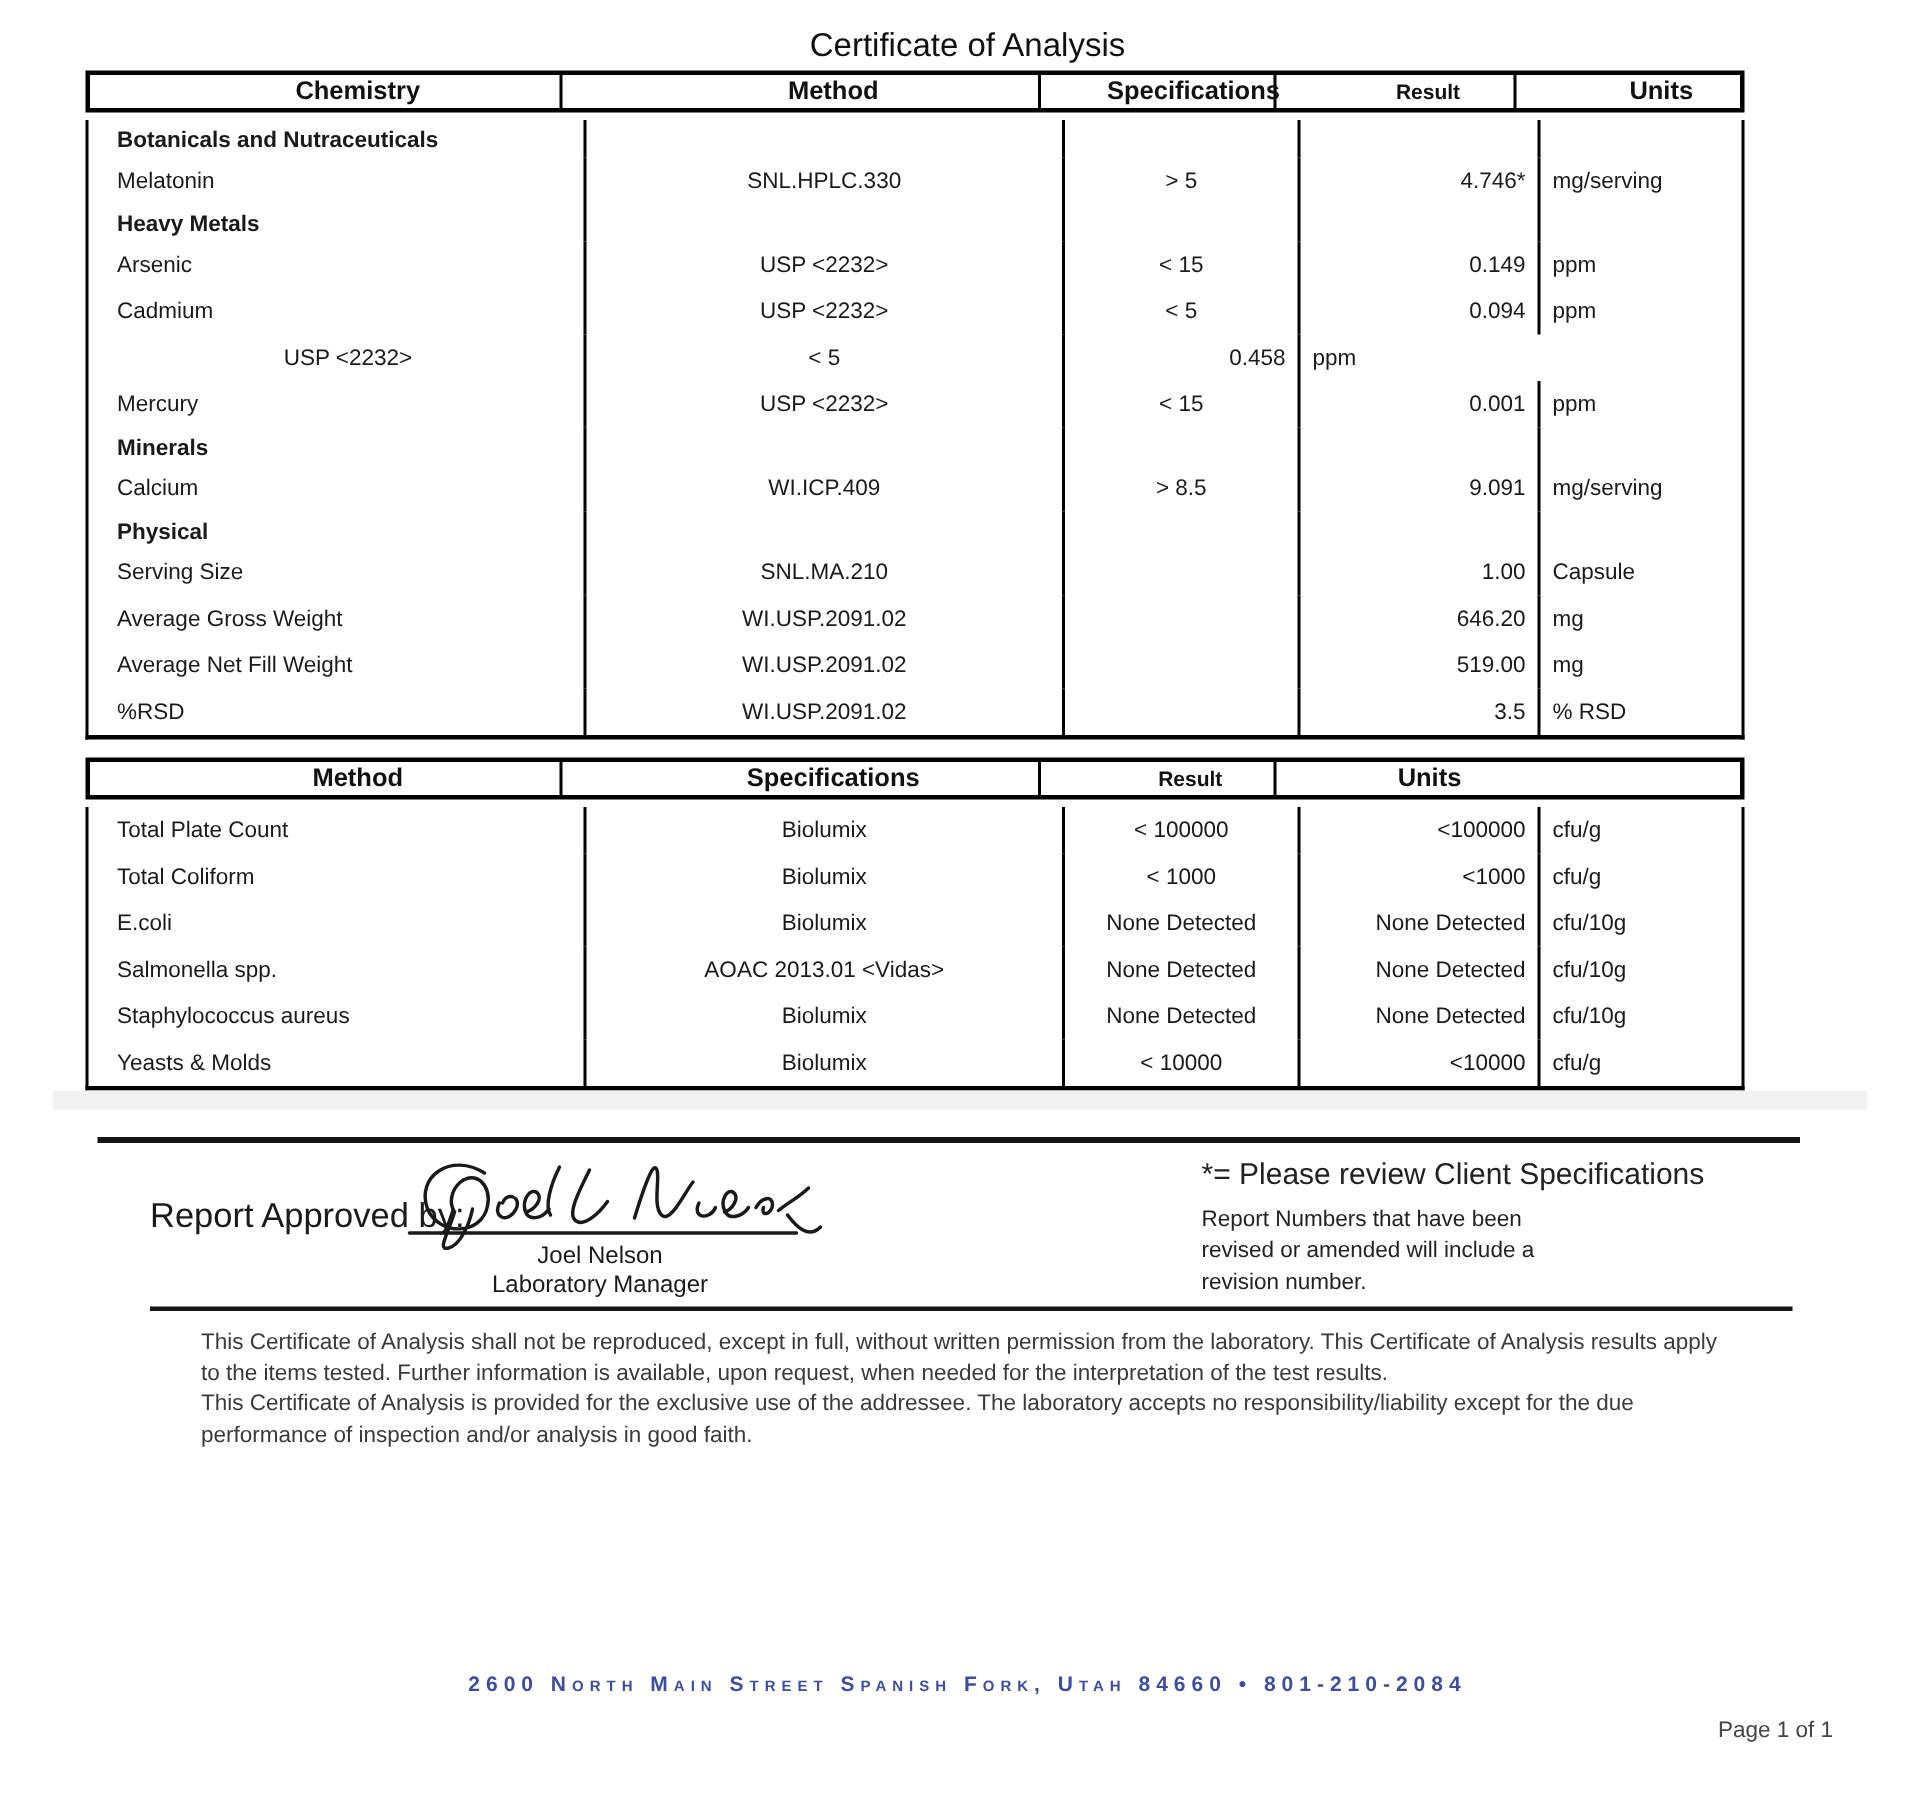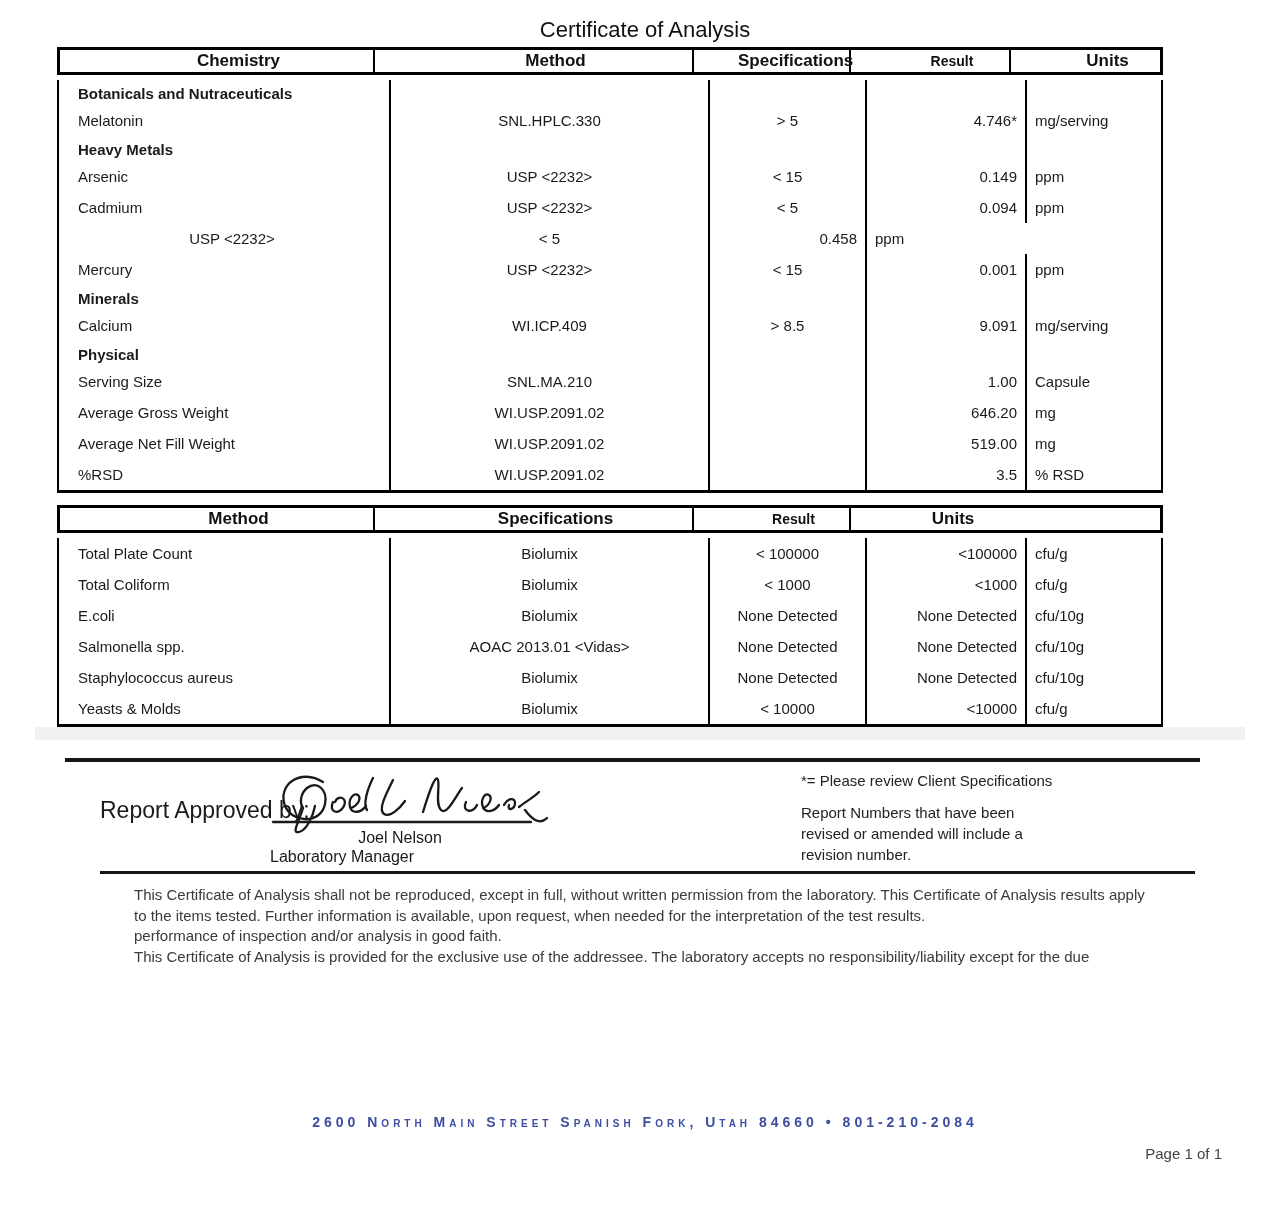--- a/index.html
+++ b/index.html
@@ -27,22 +27,22 @@
   .t-row .cell.c3{text-align:right;padding-right:8px;}
   .t-row .cell.c4{text-align:left;padding-left:8px;}
   .t-row .cell.c0,.t-row .cell.c1,.t-row .cell.c2,.t-row .cell.c3{border-right:2px solid #000;}
   
   .gray-band{position:absolute;left:35px;top:727px;width:1210px;height:13px;background:#f1f1f1;}
   .rule1{position:absolute;left:65px;top:758px;width:1135px;height:4px;background:#151515;}
   .rule2{position:absolute;left:100px;top:871px;width:1095px;height:3px;background:#151515;}
   .approved-label{position:absolute;left:100px;top:797px;font-size:23px;color:#1a1a1a;}
   .sig-svg{position:absolute;left:263px;top:766px;width:290px;height:72px;}
   .sig-name{position:absolute;left:270px;top:829px;width:260px;text-align:center;font-size:16px;color:#1a1a1a;}
-  .sig-title{position:absolute;left:270px;top:848px;width:260px;font-size:16px;color:#1a1a1a;}
-  .note-asterisk{position:absolute;left:801px;top:772px;font-size:15px;color:#222;}
+  .sig-title{position:absolute;left:270px;top:848px;width:260px;text-align:center;font-size:16px;color:#1a1a1a;}
+  .note-asterisk{position:absolute;left:801px;top:772px;font-size:20px;color:#222;}
   .note-revision{position:absolute;left:801px;top:802px;font-size:15px;line-height:21px;color:#222;}
   .disclaimer{position:absolute;left:100px;top:885px;font-size:15px;line-height:20.5px;color:#3a3a3a;}
   .disclaimer div{white-space:nowrap;margin-left:34px;}
   .footer-address{position:absolute;left:0;top:1114px;width:1290px;text-align:center;
         font-size:14px;font-weight:bold;letter-spacing:4px;font-variant:small-caps;}
   .page-number{position:absolute;right:58px;top:1145px;font-size:15px;color:#444;}
 </style>
 </head>
 <body>
 
@@ -238,20 +238,20 @@
     <div>Report Numbers that have been</div>
     <div>revised or amended will include a</div>
     <div>revision number.</div>
   </div>
 
   <div class="rule2"></div>
 
   <div class="disclaimer">
     <div>This Certificate of Analysis shall not be reproduced, except in full, without written permission from the laboratory. This Certificate of Analysis results apply</div>
     <div>to the items tested. Further information is available, upon request, when needed for the interpretation of the test results.</div>
+    <div>This Certificate of Analysis is provided for the exclusive use of the addressee. The laboratory accepts no responsibility/liability except for the due</div>
     <div>performance of inspection and/or analysis in good faith.</div>
-    <div>This Certificate of Analysis is provided for the exclusive use of the addressee. The laboratory accepts no responsibility/liability except for the due</div>
   </div>
 
   <div class="footer-address" style="color: rgb(61, 77, 161);">2600 North Main Street  Spanish Fork, Utah  84660  •  801-210-2084</div>
   <div class="page-number">Page 1 of 1</div>
 
 </div>
 
 </body></html>

